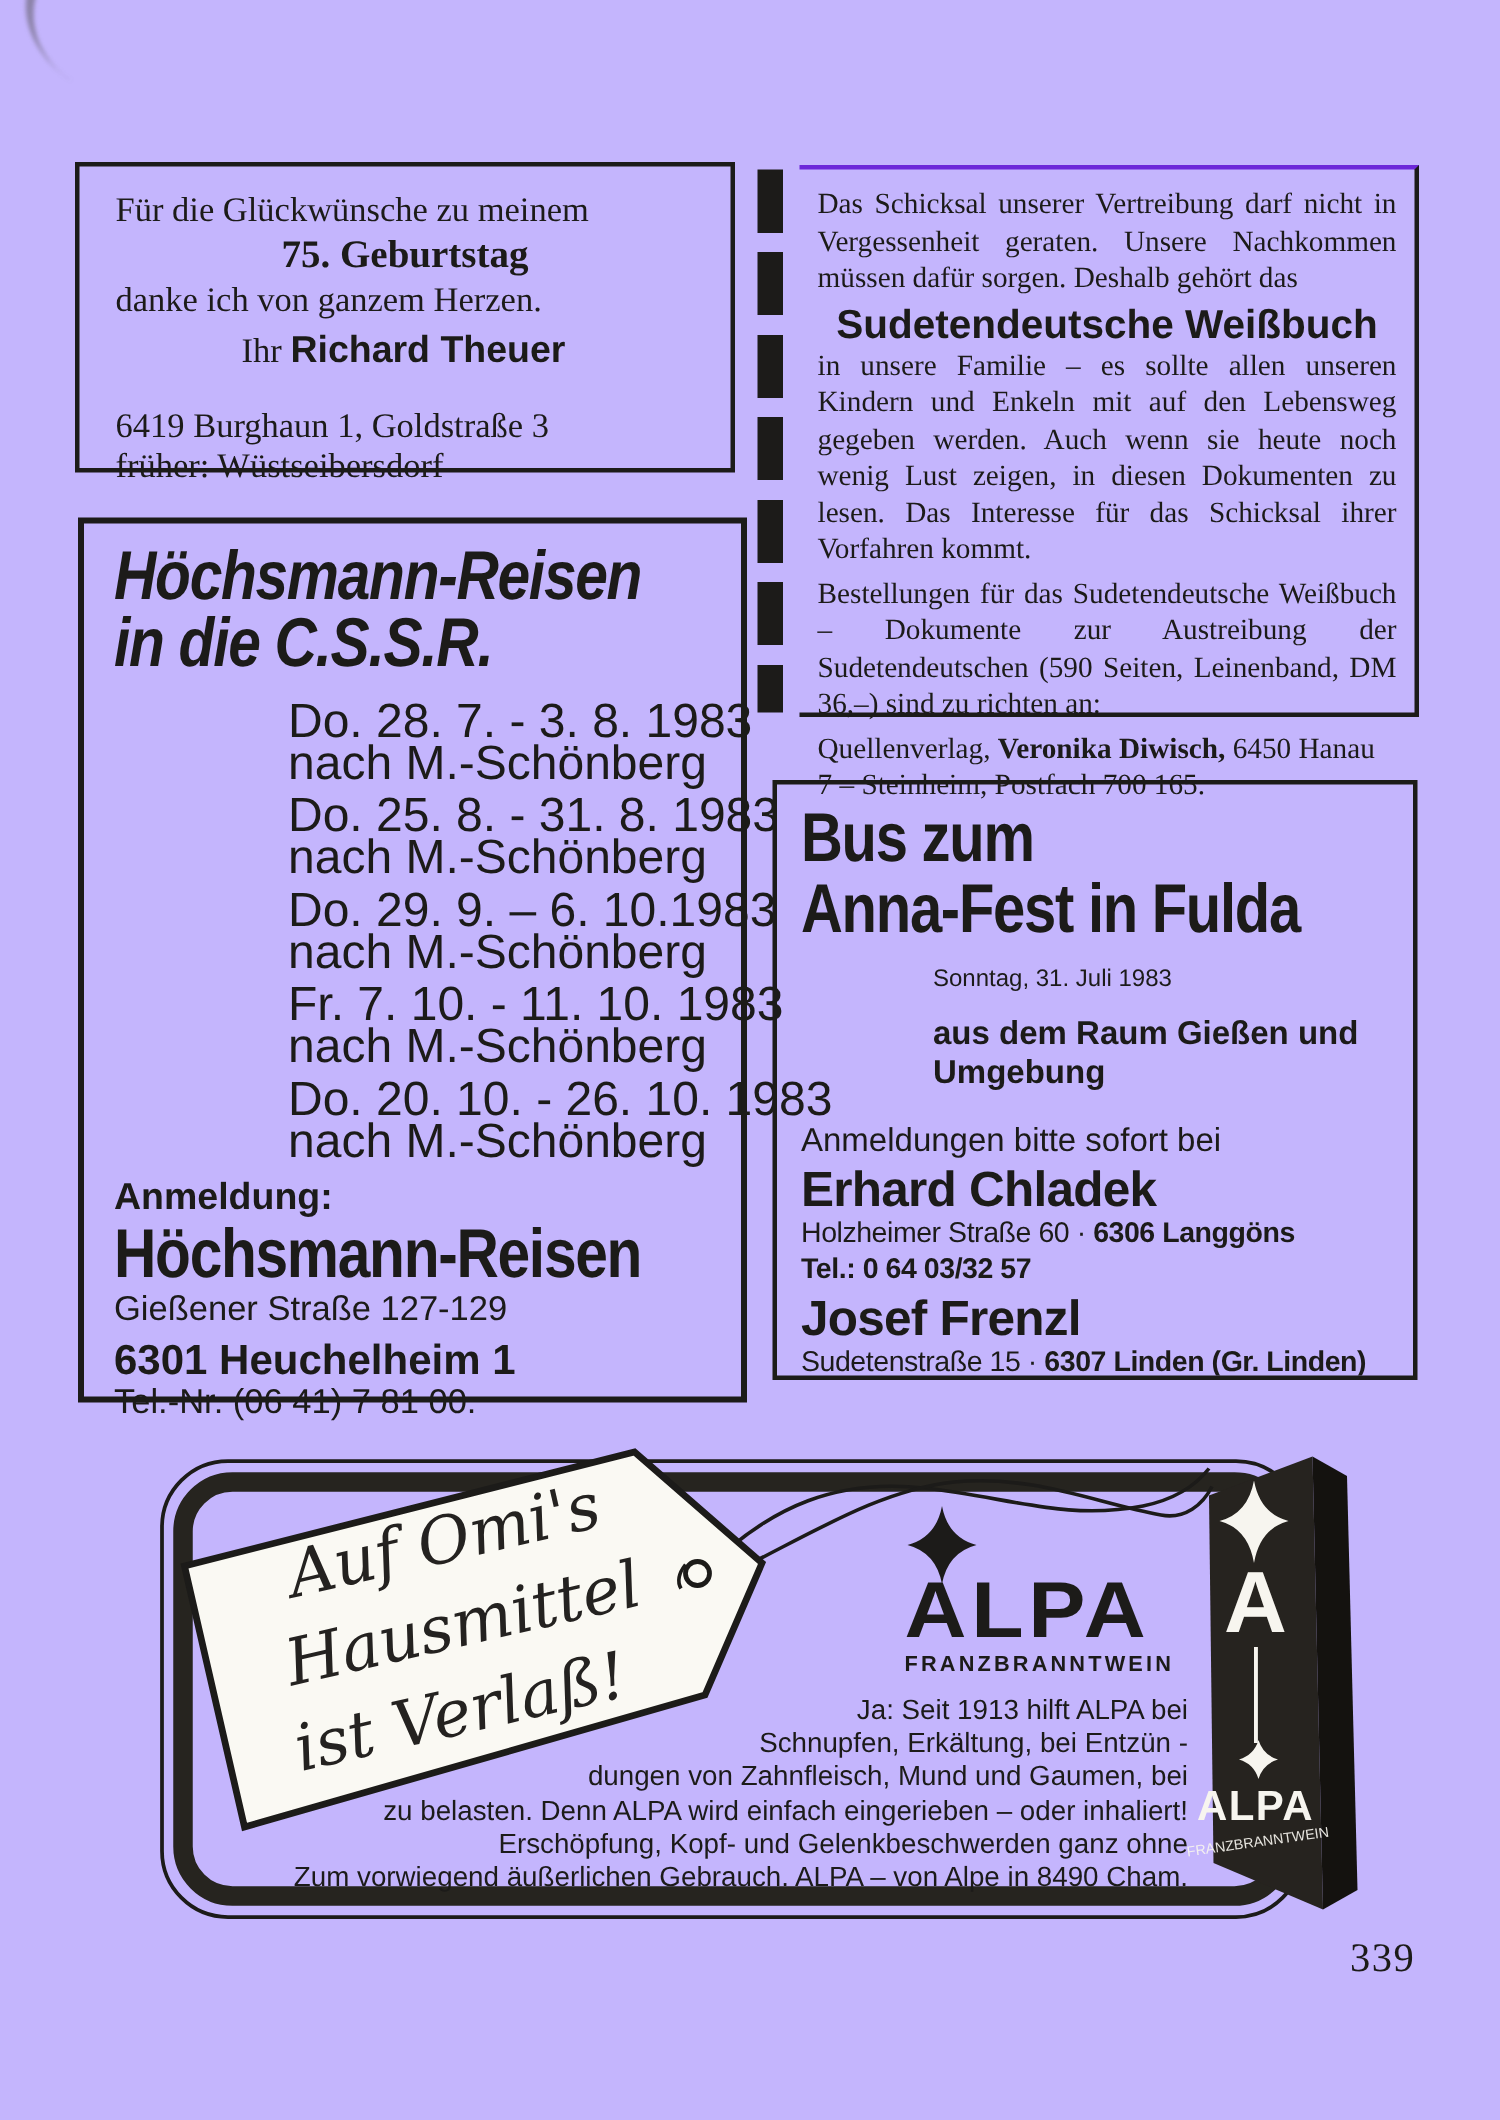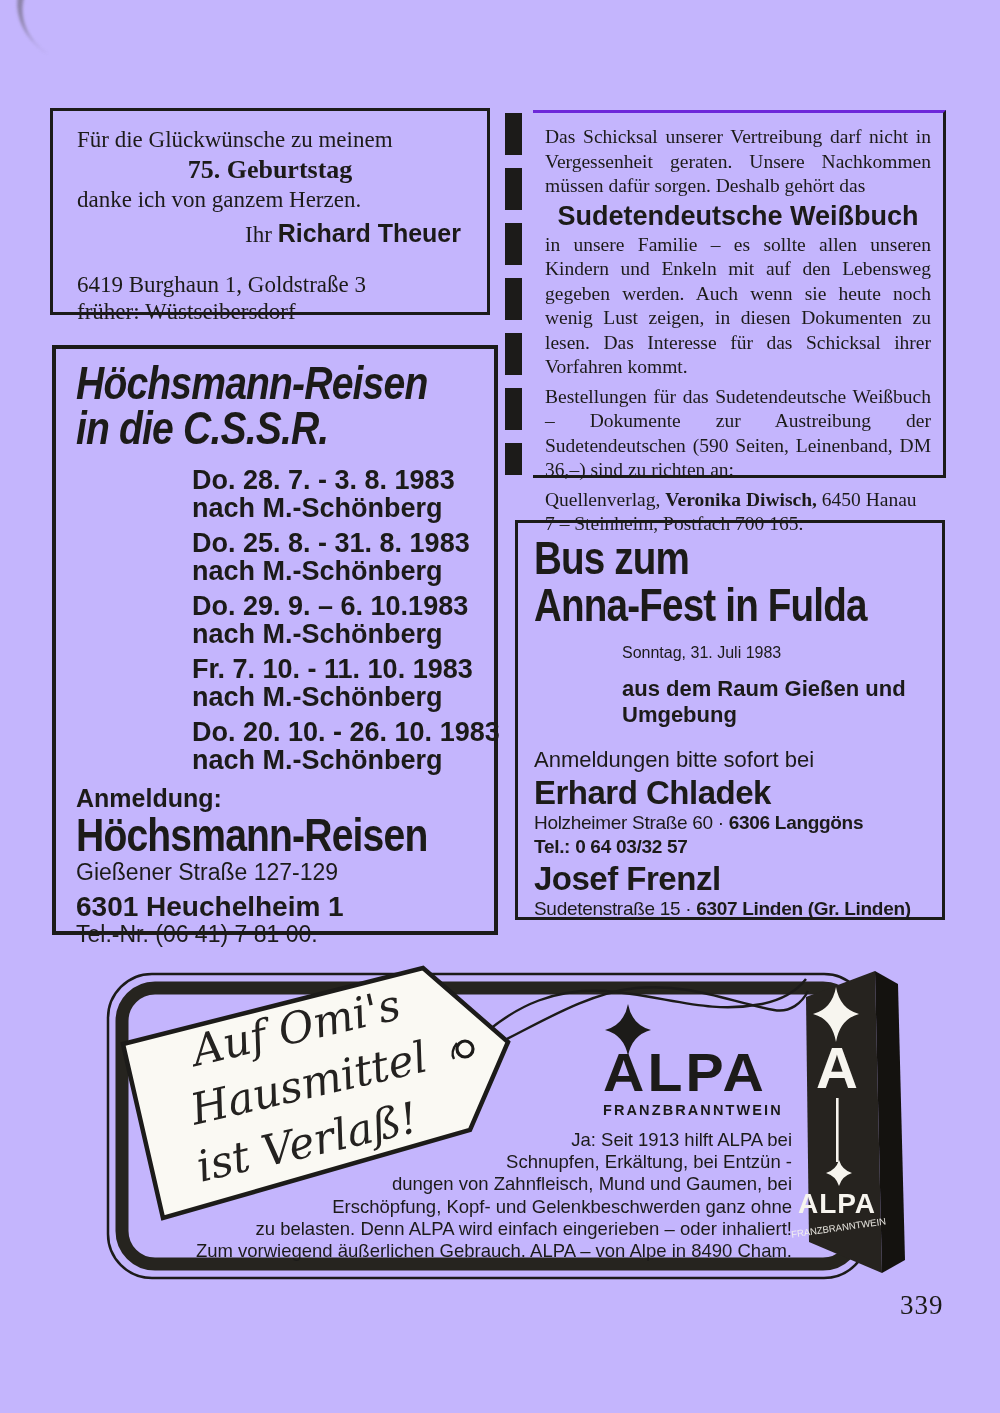--- a/index.html
+++ b/index.html
@@ -9,31 +9,31 @@
   [data-interactable]{cursor:default;}
 
   
   .smudge{position:absolute;left:14px;top:-34px;width:120px;height:96px;border-radius:50%;
           border-left:7px solid rgba(70,68,64,.45);transform:rotate(32deg);filter:blur(1.5px);}
 
   
   .birthday{position:absolute;left:50px;top:108px;width:440px;height:207px;border:3px solid #1c1b19;
             padding:15px 24px 10px;font-family:"Liberation Serif",serif;font-size:23px;line-height:28px;}
   .birthday .bd-head{font-weight:bold;text-align:center;font-size:26px;line-height:30px;margin:1px 0;}
-  .birthday .bd-sig{text-align:right;margin-top:5px;padding-right:2px;}
+  .birthday .bd-sig{text-align:center;margin-top:5px;padding-right:2px;}
   .birthday .bd-sig-name{font-family:"Liberation Sans",sans-serif;font-weight:bold;font-size:25px;}
   .birthday .bd-addr{margin-top:22px;line-height:27px;}
 
   
   .travel{position:absolute;left:52px;top:345px;width:446px;height:590px;border:4px solid #1c1b19;
           padding:12px 20px;}
   .tv-title{font-size:46px;line-height:45px;font-weight:bold;font-style:italic;letter-spacing:-1px;
             transform:scaleX(.85);transform-origin:left top;white-space:nowrap;}
   .tv-trips{margin:16px 0 0 116px;}
-  .tv-trip{margin-bottom:8px;font-size:27px;line-height:27.5px;white-space:nowrap;font-weight:bold;}
+  .tv-trip{margin-bottom:8px;font-size:32px;line-height:27.5px;white-space:nowrap;}
   .tv-reg{font-weight:bold;font-size:25px;margin-top:9px;line-height:30px;}
   .tv-company{font-size:46px;font-weight:bold;line-height:44px;letter-spacing:-1px;
               transform:scaleX(.85);transform-origin:left top;white-space:nowrap;}
   .tv-street{font-size:23px;line-height:26px;margin-top:2px;}
   .tv-city{font-size:28px;font-weight:bold;margin-top:7px;line-height:30px;}
   .tv-phone{font-size:23px;line-height:25px;}
 
   
   .weissbuch{position:absolute;left:505px;top:110px;width:441px;height:372px;}
   .wb-bars{position:absolute;left:0;top:3px;width:17px;height:362px;
@@ -181,21 +181,21 @@
       <div class="t3" data-interactable="false">ist Verlaß!</div>
     </div>
     <div class="alpa-brand" data-interactable="false">
       <div class="alpa-brand-name" data-interactable="false">ALPA</div>
       <div class="alpa-brand-sub" data-interactable="false">FRANZBRANNTWEIN</div>
     </div>
     <div class="alpa-body" data-interactable="false">
       <div data-interactable="false">Ja: Seit 1913 hilft ALPA bei</div>
       <div data-interactable="false">Schnupfen, Erkältung, bei Entzün -</div>
       <div data-interactable="false">dungen von Zahnfleisch, Mund und Gaumen, bei</div>
+      <div data-interactable="false">zu belasten. Denn ALPA wird einfach eingerieben – oder inhaliert!</div>
       <div data-interactable="false">Erschöpfung, Kopf- und Gelenkbeschwerden ganz ohne</div>
-      <div data-interactable="false">zu belasten. Denn ALPA wird einfach eingerieben – oder inhaliert!</div>
       <div data-interactable="false">Zum vorwiegend äußerlichen Gebrauch. ALPA – von Alpe in 8490 Cham.</div>
     </div>
   </div>
 
   <div class="pagenum" data-interactable="false">339</div>
 
 </div>
 
 </body></html>

